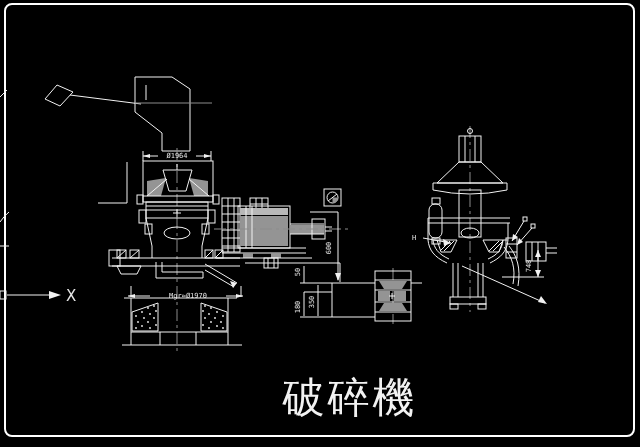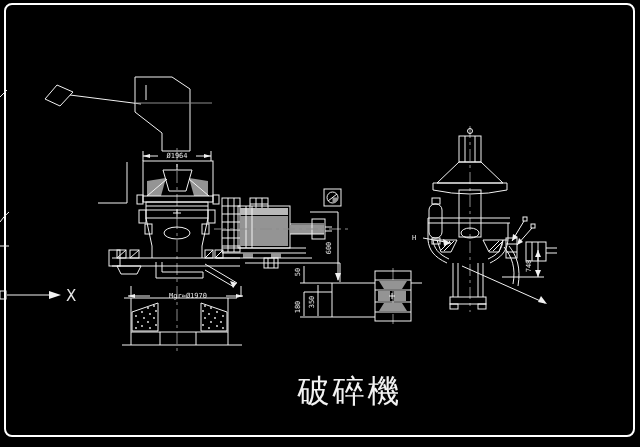--- a/index.html
+++ b/index.html
@@ -12,21 +12,21 @@
   .gd {stroke:var(--centerline,#8c8c8c);fill:none;stroke-width:1;stroke-dasharray:12 4 3 4;}
   .fw {fill:var(--line,#f2f2f2);stroke:none;}
   .fg {fill:var(--fill_gray,#949494);stroke:none;}
   .fgl{fill:var(--fill_gray_light,#b8b8b8);stroke:none;}
   .dot{fill:var(--line,#f2f2f2);}
   text.dim{fill:var(--dim_text,#e6e6e6);font-family:"DejaVu Sans Mono","Liberation Mono",monospace;
            font-size:7px;text-anchor:middle;}
   text.axis{fill:var(--dim_text,#e6e6e6);font-family:"DejaVu Sans","Liberation Sans",sans-serif;
            font-size:15px;}
   .title{position:absolute;left:240px;top:370px;width:220px;text-align:center;
-         color:var(--line,#fff);font-size:32px;letter-spacing:3px;
+         color:var(--line,#fff);font-size:42px;letter-spacing:3px;
          font-family:Liberation Sans, sans-serif;}
 </style>
 </head>
 <body>
 
 <div class="canvas">
   <svg width="640" height="447" viewBox="0 0 640 447">
 
     <g>
       <rect x="5" y="4" width="629" height="432" rx="7" class="w15"></rect>

